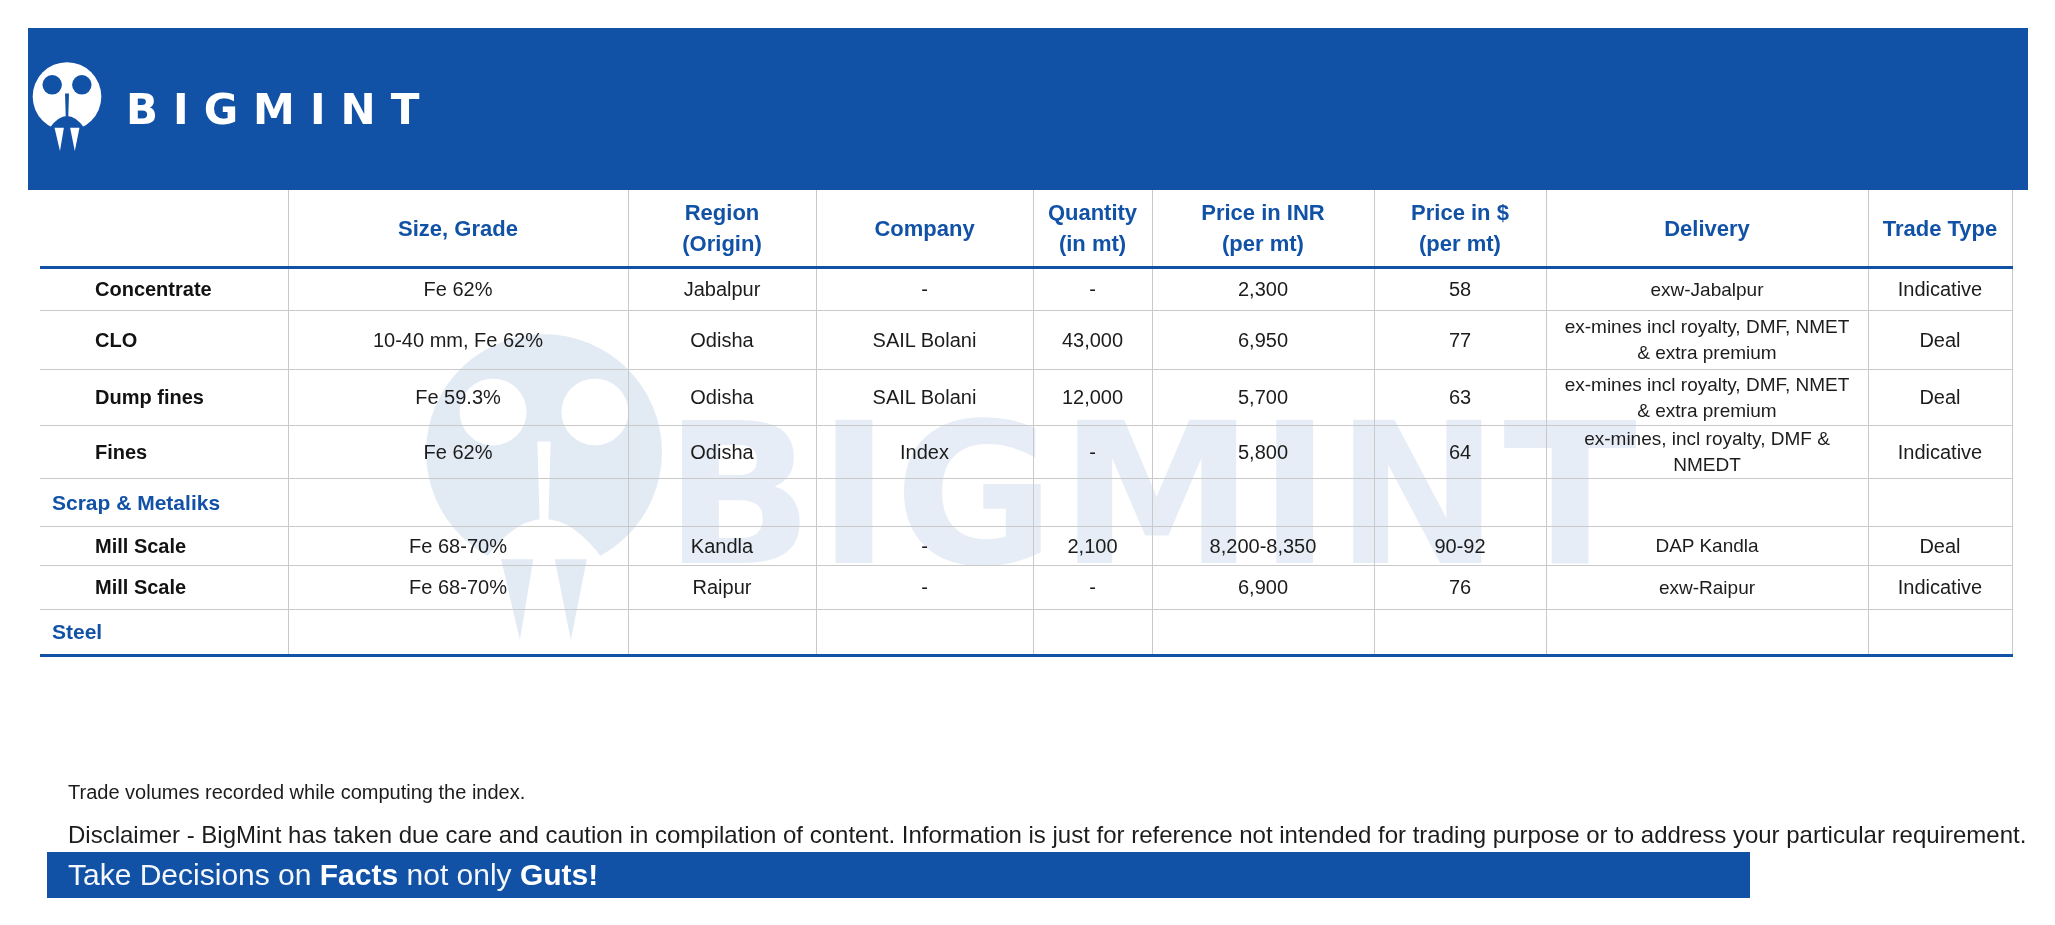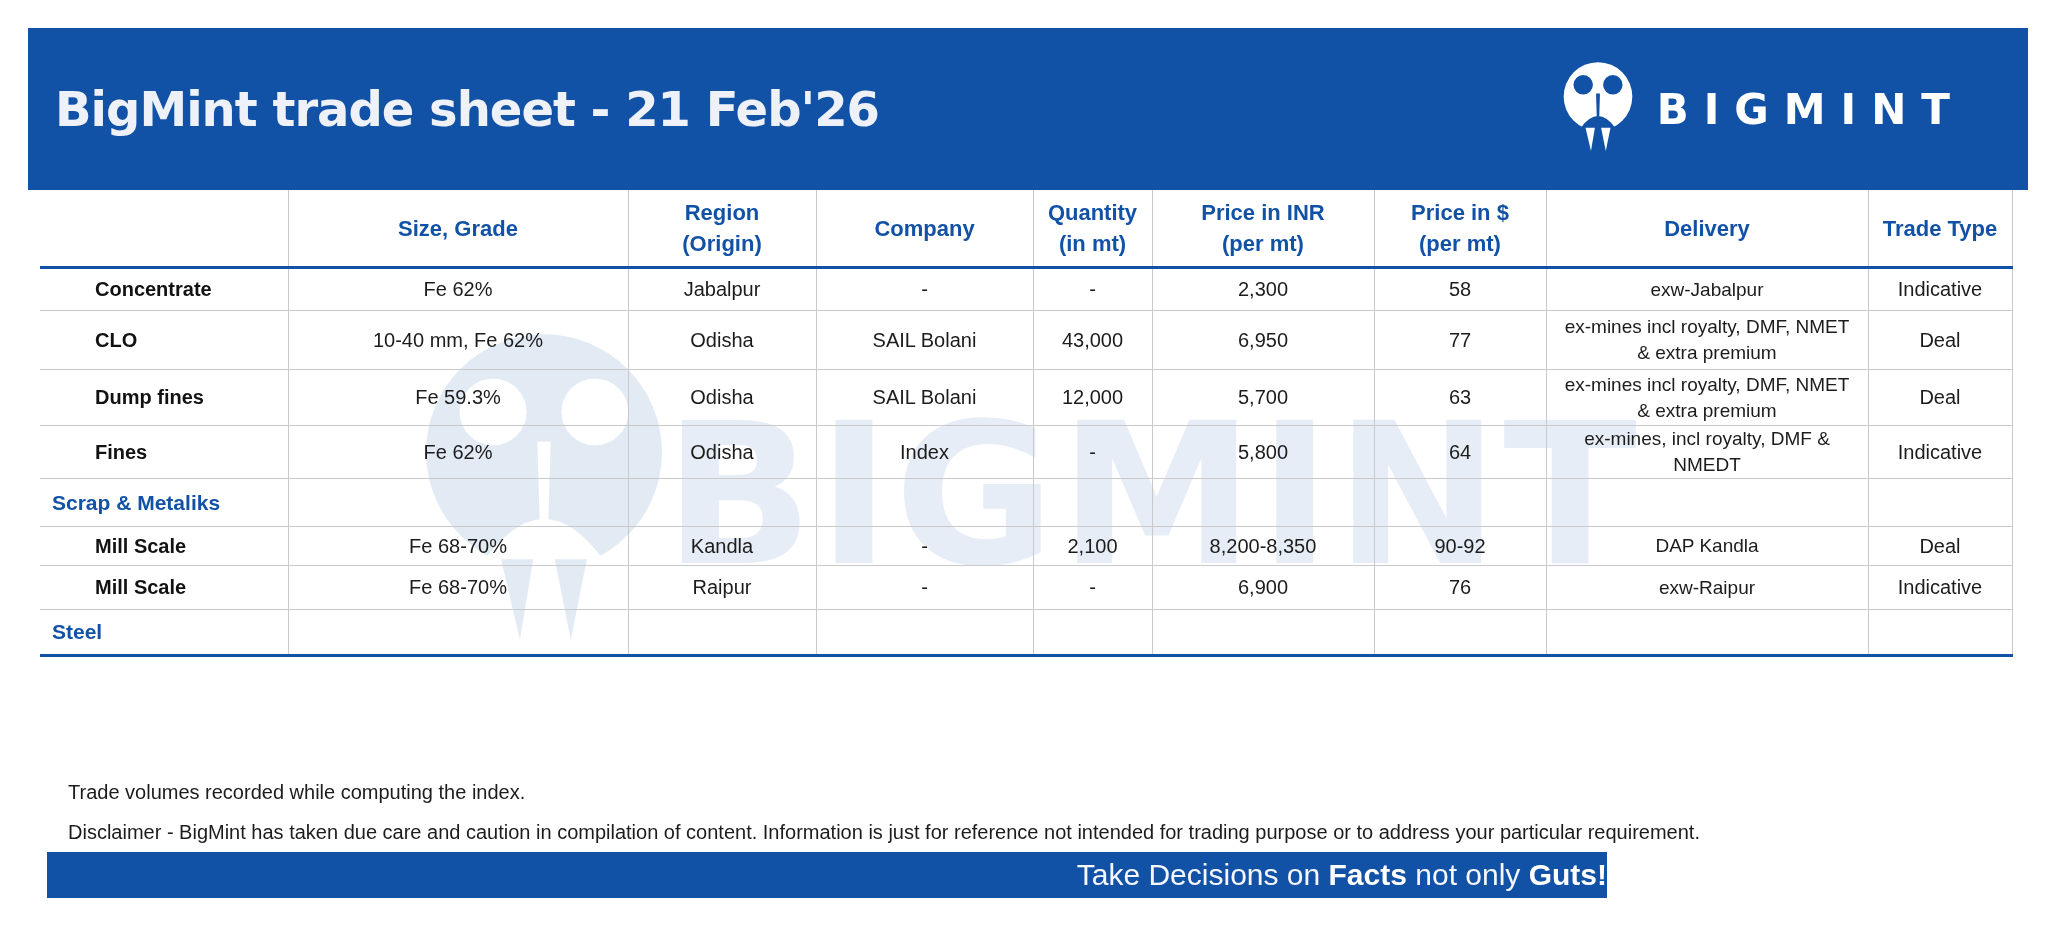--- a/index.html
+++ b/index.html
@@ -51,33 +51,32 @@
     border-top:none;border-bottom:3px solid var(--blue);
     color:var(--blue);font-weight:bold;font-size:22px;line-height:31px;height:76px;
   }
   tbody tr:last-child td{border-bottom:3px solid var(--blue);}
   td.lbl{text-align:left;font-weight:bold;}
   td.sec{color:var(--blue);padding-left:12px;font-size:21px;}
   td.item-lbl{padding-left:55px;font-size:20px;color:#121212;}
   td.cell-delivery{font-size:19px;line-height:26px;padding:0 10px;}
   
   .note{position:absolute;left:68px;top:781px;font-size:20px;color:var(--ink);z-index:2;}
-  .disclaimer{position:absolute;left:68px;top:821px;font-size:20px;color:var(--ink);z-index:2;white-space:nowrap;}
+  .disclaimer{position:absolute;left:68px;top:821px;font-size:24px;color:var(--ink);z-index:2;white-space:nowrap;}
   .tagline-bar{
-    position:absolute;left:47px;top:852px;width:1560px;height:46px;background:var(--blue);
-    display:flex;align-items:center;z-index:2;justify-content:flex-end;
+    position:absolute;left:47px;top:852px;width:1703px;height:46px;background:var(--blue);
+    display:flex;align-items:center;z-index:2;
   }
   .tagline-bar .tagline{color:#f5f7fb;font-size:30px;padding-left:21px;white-space:pre;}
   .tagline .b{font-weight:bold;color:#ffffff;}
 </style>
 </head>
 <body>
 
 <div class="banner">
-  <div class="title">BigMint trade sheet - 21 Feb'26</div>
   <div class="brand">
     <svg class="logo-svg" width="78" height="94" viewBox="0 0 100 120" aria-hidden="true">
       <circle cx="50" cy="44" r="44" fill="#ffffff"></circle>
       <path d="M28,84 Q50,54 72,84 L72,120 L28,120 Z" fill="#1252a6"></path>
       <polygon points="34,84 46,84 41,114" fill="#ffffff"></polygon>
       <polygon points="54,84 66,84 60,114" fill="#ffffff"></polygon>
       <circle cx="31" cy="29" r="12.5" fill="#1252a6"></circle>
       <circle cx="69" cy="29" r="12.5" fill="#1252a6"></circle>
       <polygon points="47.5,40 52.5,40 51.5,74 48.5,74" fill="#1252a6"></polygon>
     </svg>

